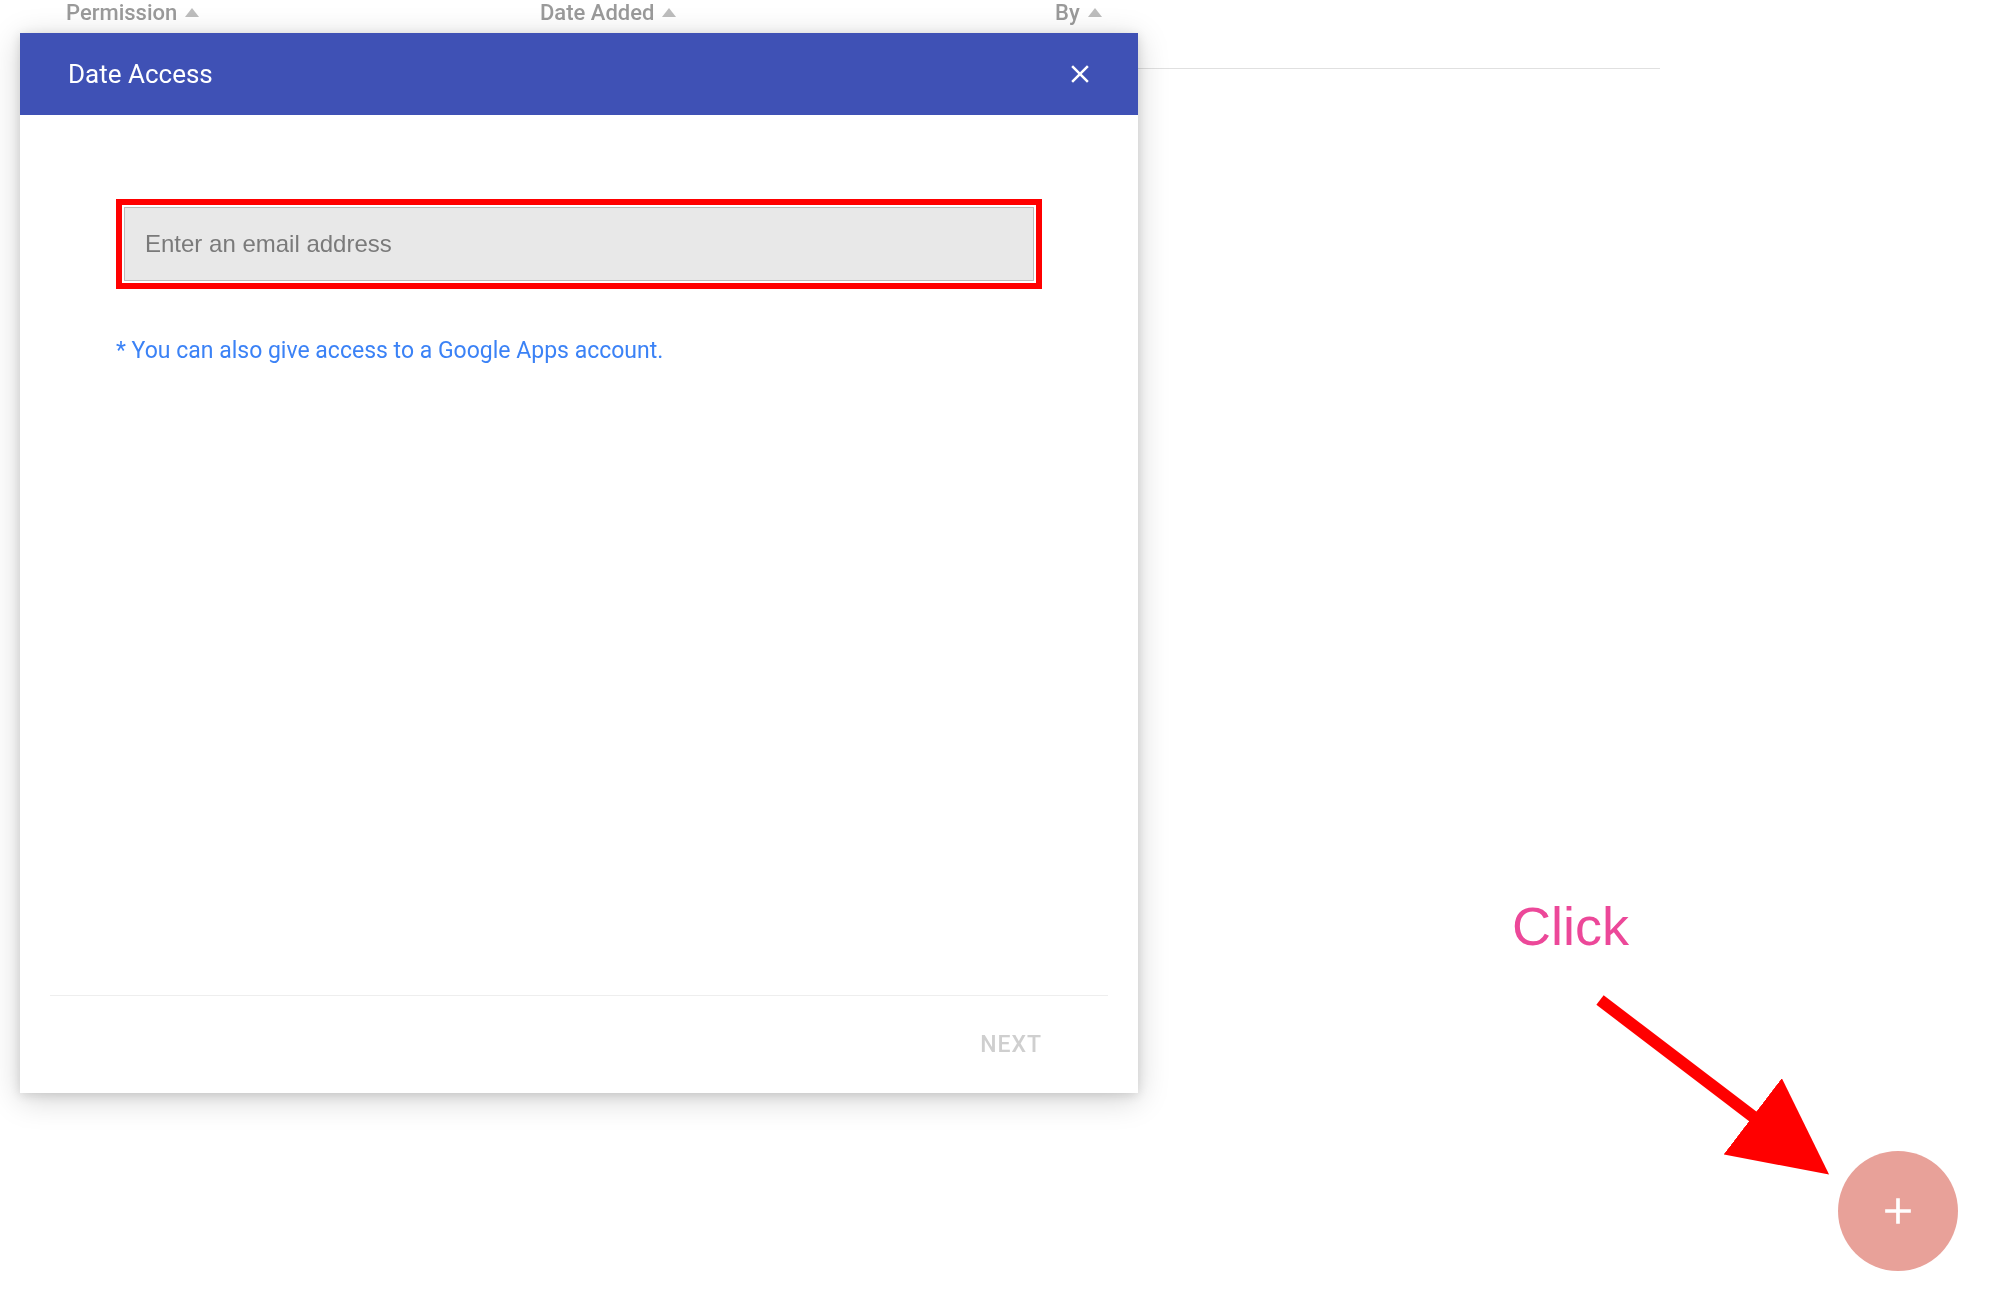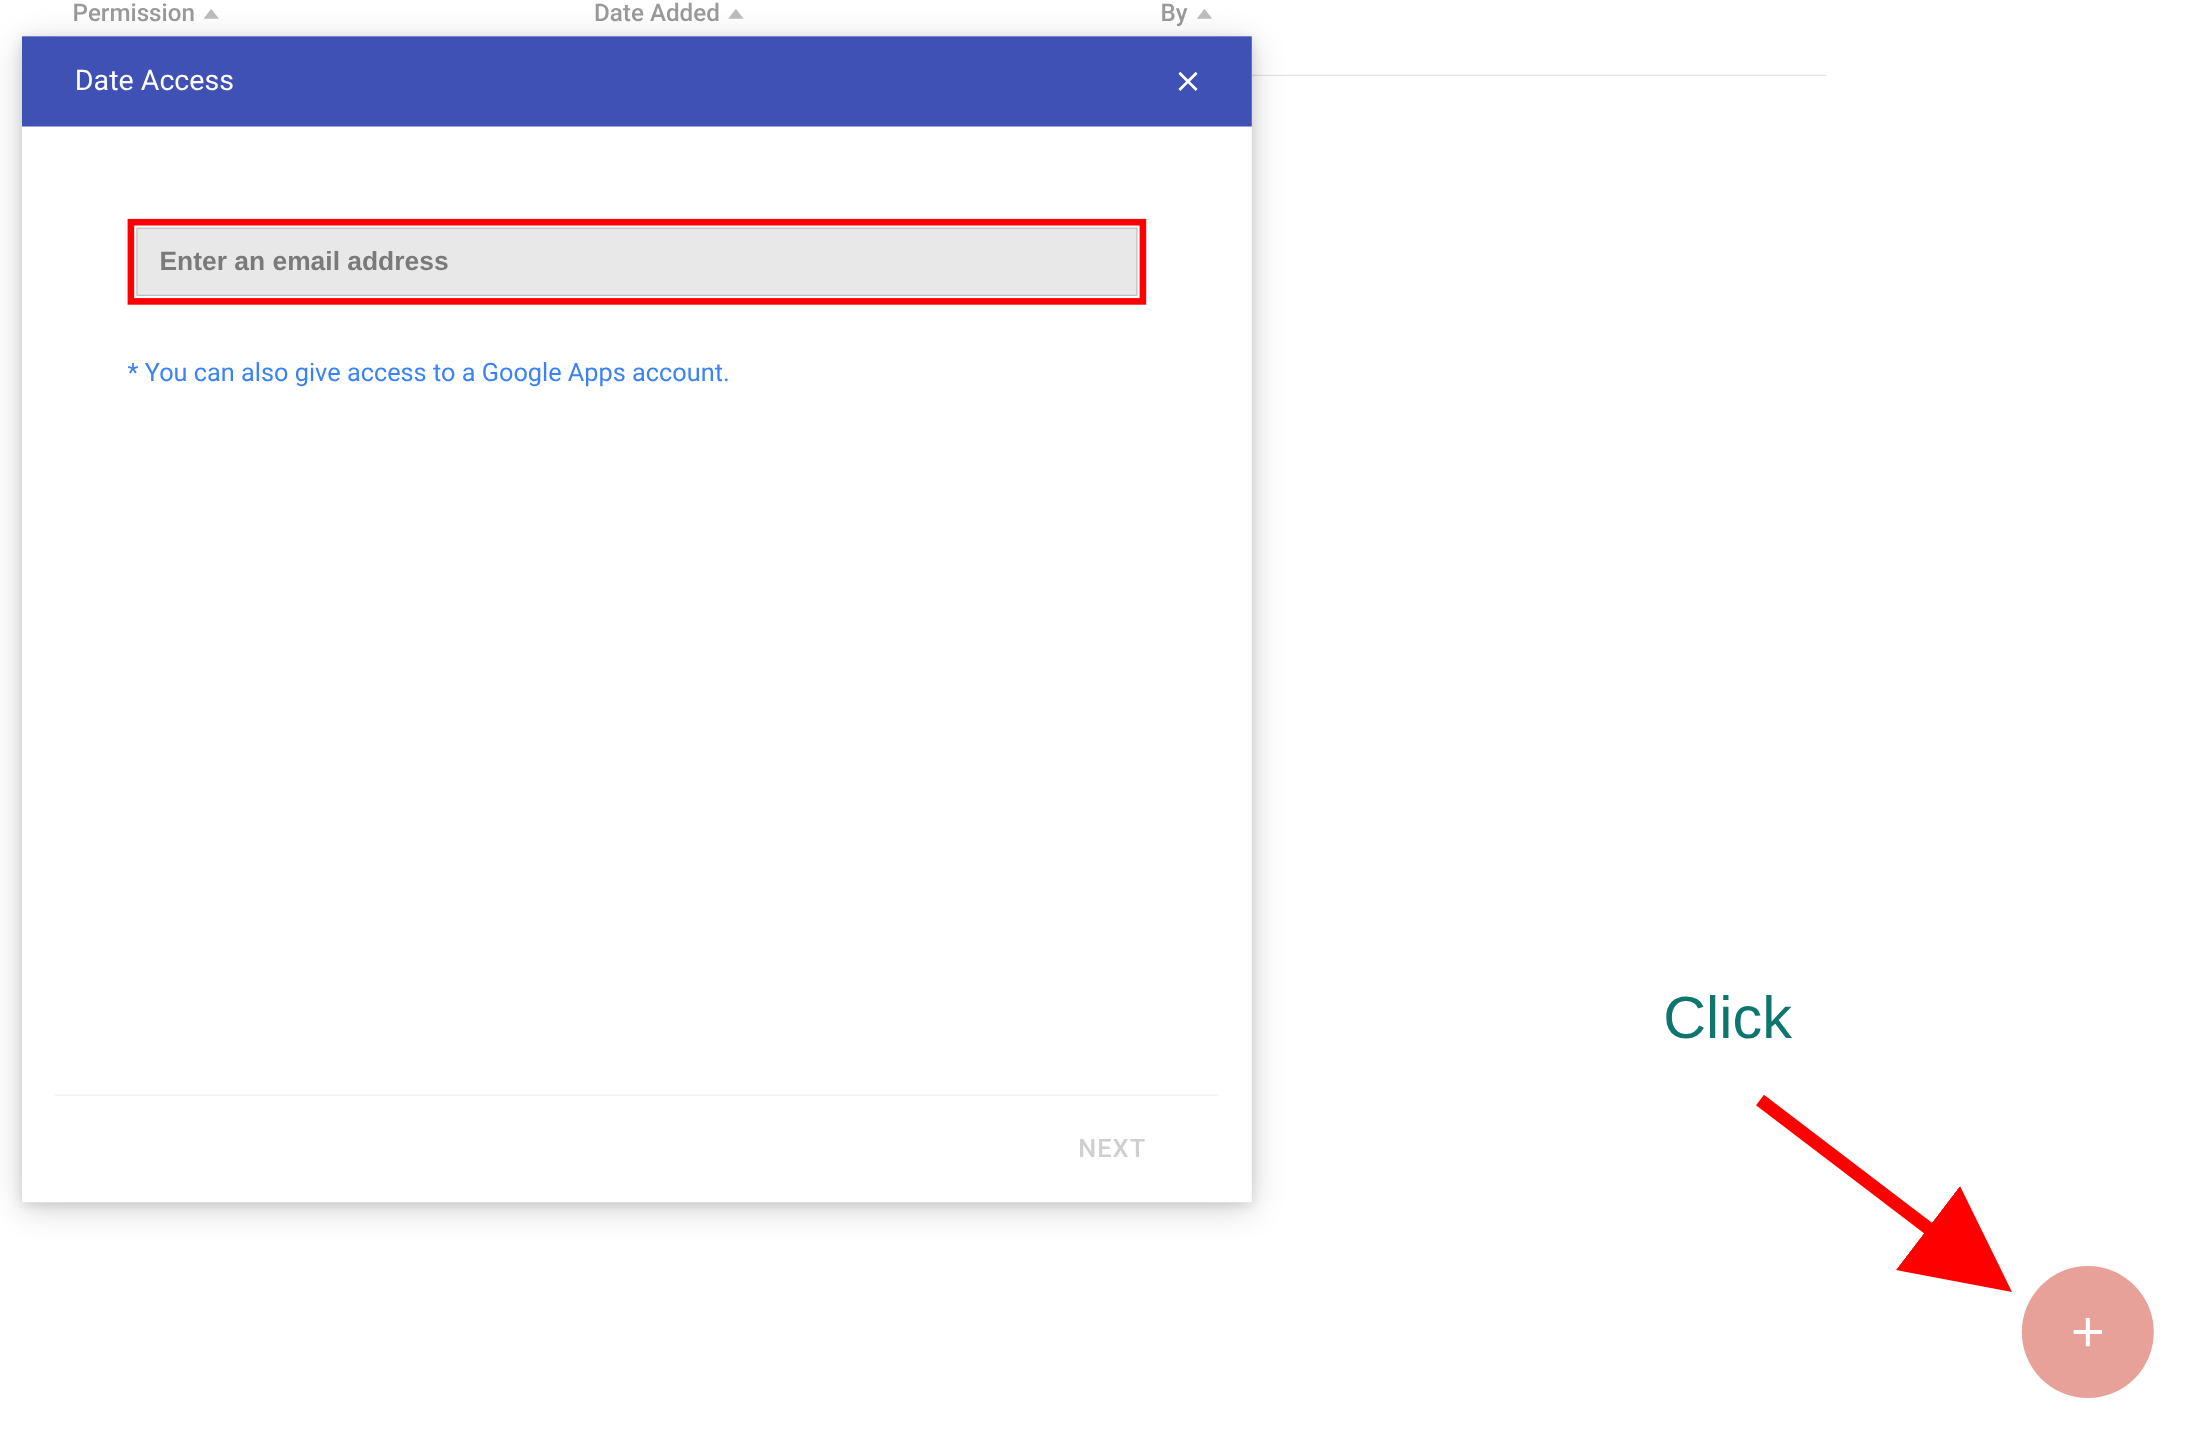--- a/index.html
+++ b/index.html
@@ -98,28 +98,27 @@
       margin-bottom: 28px;
       letter-spacing: 0.2px;
     }
     .email-highlight-wrap {
       border: 6px solid #ff0000;
       padding: 2px;
       margin-bottom: 48px;
     }
     .email-field {
       width: 100%;
-      height: 62px;
+      height: 74px;
       background: #e8e8e8;
       border: 1px solid #bbbbbb;
       font-size: 24px;
       padding: 0 20px;
       color: #be185d;
       outline: none;
-      font-weight: bold;
     }
     .email-field::placeholder {
       color: #7a7a7a;
     }
     .note {
       color: #3b82f6;
       font-size: 23px;
     }
     .modal-footer {
       border-top: 1px solid #eeeeee;
@@ -150,21 +149,21 @@
       display: flex;
       align-items: center;
       justify-content: center;
       cursor: pointer;
     }
     .fab svg { width: 44px; height: 44px; }
     .annotation-click {
       position: absolute;
       top: 895px;
       left: 1512px;
-      color: #0f766e;
+      color: #ec4899;
       font-size: 54px;
       font-weight: 400;
       font-family: Arial, sans-serif;
     }
     .annotation-arrow {
       position: absolute;
       top: 980px;
       left: 1580px;
       width: 280px;
       height: 220px;

